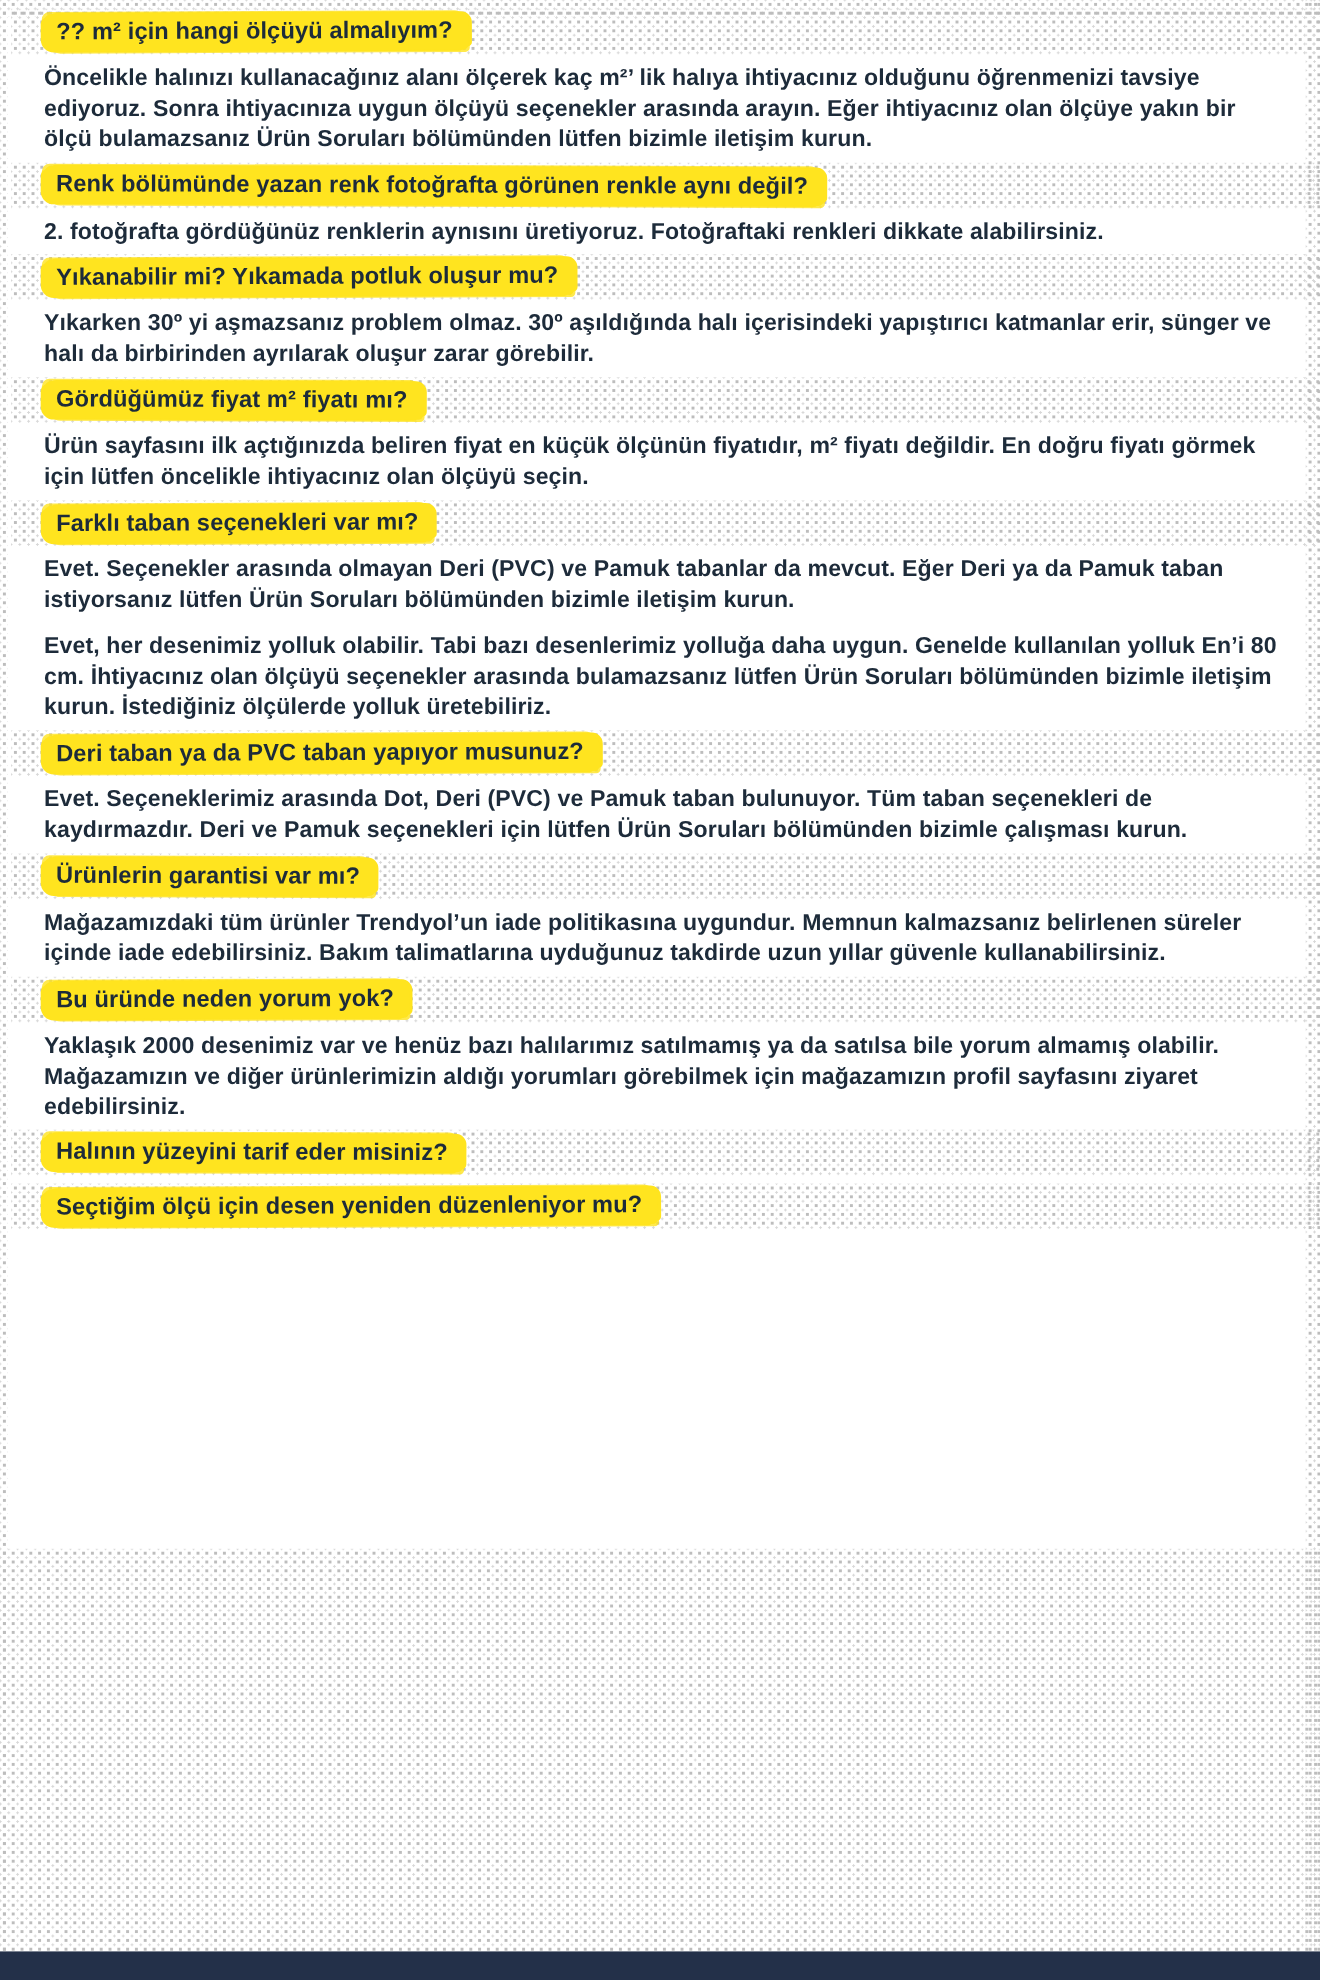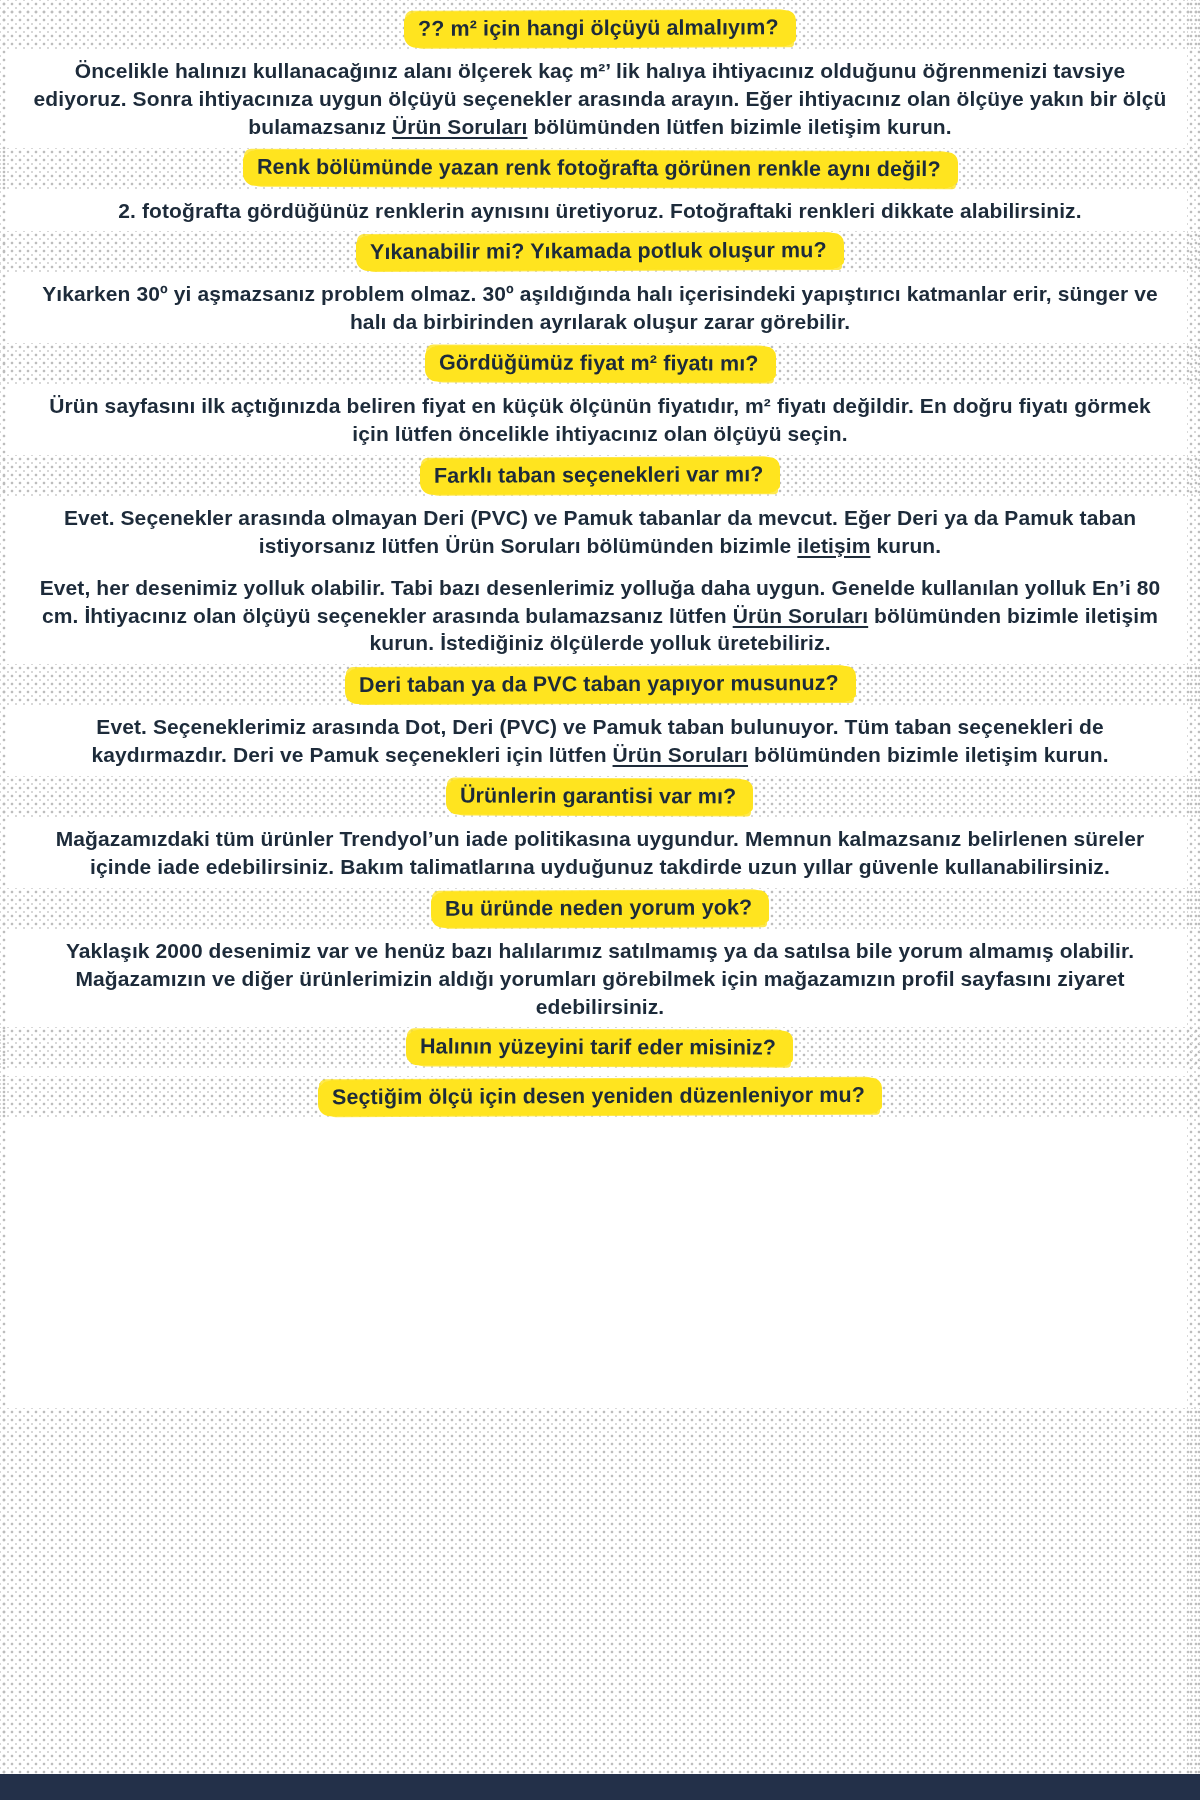--- a/index.html
+++ b/index.html
@@ -22,21 +22,21 @@
       radial-gradient(circle,var(--dot) 1.5px, rgba(0,0,0,0) 1.6px),
       radial-gradient(circle,#d8d8d8 1.1px, rgba(0,0,0,0) 1.2px);
     background-size:8px 8px,8px 8px;
     background-position:0 0,4px 4px;
   }
   .dots-top{position:absolute;top:0;left:0;width:100%;height:15px;}
   .dots-right{position:absolute;top:0;right:0;width:13px;height:100%;}
   .dots-left{position:absolute;top:0;left:0;width:7px;height:100%;}
   .dots-bottom{position:absolute;left:0;top:1408px;bottom:26px;width:100%;}
   .footer-bar{position:absolute;left:0;bottom:0;width:100%;height:26px;background:var(--footer);}
-  .content{position:relative;padding:8px 30px 0 30px;text-align:center;}
+  .content{position:relative;padding:8px 30px 0 40px;}
   .faq-item{margin-bottom:7px;}
   .q-row{margin:0 -30px;padding:4px 30px;}
   .q-highlight{
     display:inline-block;
     font-size:21.5px;
     font-weight:700;
     line-height:1.25;
     letter-spacing:.1px;
     color:var(--ink);
     background:var(--yellow);
@@ -53,21 +53,20 @@
   .answer{
     font-size:21px;
     font-weight:700;
     line-height:1.33;
     letter-spacing:.1px;
     padding-top:7px;
     background:#fff;
     max-width:1140px;
   }
   .answer .ul{
-    text-decoration:underline;
     text-decoration-thickness:2px;
     text-underline-offset:3px;
   }
 </style>
 </head>
 <body>
 
 <div class="page">
 
   <div class="dots dots-top"></div>
@@ -114,21 +113,21 @@
 
     <section class="faq-item">
       <p class="answer"><span>Evet, her desenimiz yolluk olabilir. Tabi bazı desenlerimiz yolluğa daha uygun. Genelde kullanılan yolluk En’i 80 cm. İhtiyacınız olan ölçüyü seçenekler arasında bulamazsanız lütfen </span><span class="ul">Ürün Soruları</span><span> bölümünden bizimle iletişim kurun. İstediğiniz ölçülerde yolluk üretebiliriz.</span></p>
     </section>
 
 
     <section class="faq-item">
       <div class="q-row dots">
         <h2 class="q-highlight">Deri taban ya da PVC taban yapıyor musunuz?</h2>
       </div>
-      <p class="answer"><span>Evet. Seçeneklerimiz arasında Dot, Deri (PVC) ve Pamuk taban bulunuyor. Tüm taban seçenekleri de kaydırmazdır. Deri ve Pamuk seçenekleri için lütfen </span><span class="ul">Ürün Soruları</span><span> bölümünden bizimle iletişim kurun.</span></p>
+      <p class="answer"><span>Evet. Seçeneklerimiz arasında Dot, Deri (PVC) ve Pamuk taban bulunuyor. Tüm taban seçenekleri de kaydırmazdır. Deri ve Pamuk seçenekleri için lütfen </span><span class="ul">Ürün Soruları</span><span> bölümünden bizimle çalışması kurun.</span></p>
     </section>
 
     <section class="faq-item">
       <div class="q-row dots">
         <h2 class="q-highlight">Ürünlerin garantisi var mı?</h2>
       </div>
       <p class="answer"><span>Mağazamızdaki tüm ürünler Trendyol’un iade politikasına uygundur. Memnun kalmazsanız belirlenen süreler içinde iade edebilirsiniz. Bakım talimatlarına uyduğunuz takdirde uzun yıllar güvenle kullanabilirsiniz.</span></p>
     </section>
 
     <section class="faq-item">

